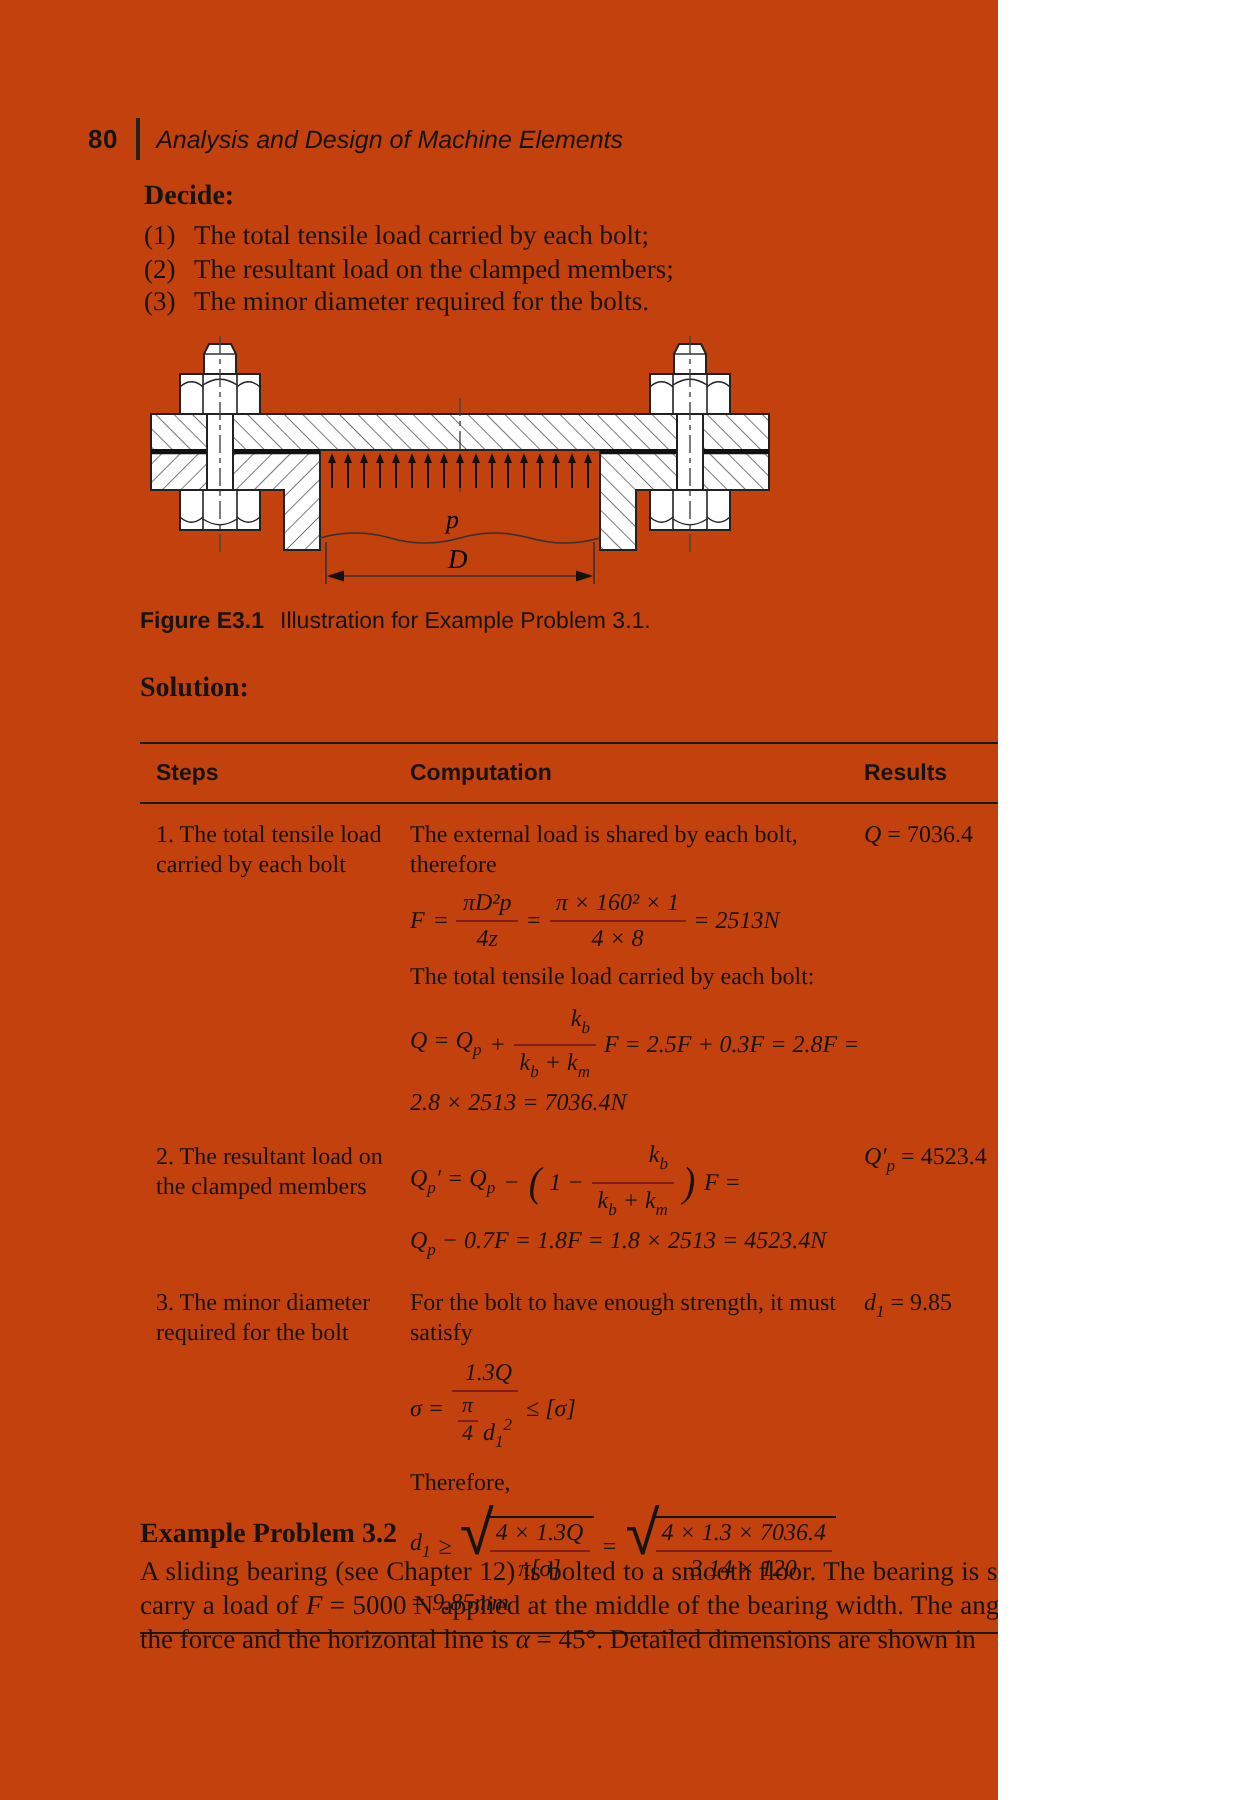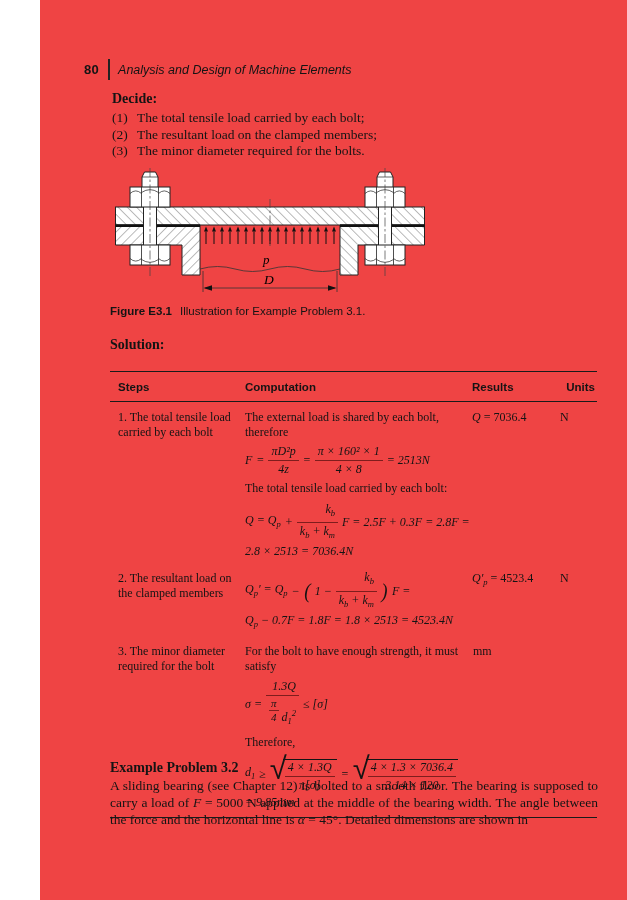--- a/index.html
+++ b/index.html
@@ -1,17 +1,17 @@
 <!DOCTYPE html>
 <html><head>
 <meta charset="utf-8">
 <style>
   html,body{margin:0;padding:0;background:#ffffff;}
-  .page{position:relative;width:587px;height:900px;background:#ef4444;overflow:hidden;
-        font-family:"Liberation Serif",serif;color:#141414;margin-left:40px;}
+  .page{position:relative;width:499px;height:900px;background:#c2410c;overflow:hidden;
+        font-family:"Liberation Serif",serif;color:#141414;}
 
   
   .runhead{position:absolute;left:44px;top:59px;display:flex;align-items:center;
            font-family:"Liberation Sans",sans-serif;}
   .pagenum{font-weight:bold;font-size:13px;letter-spacing:.3px;}
   .runbar{width:2px;height:21px;background:#222;margin:0 8px 0 9px;}
   .runtitle{font-style:italic;font-size:12.5px;}
 
   
   .decide{position:absolute;left:72px;top:91px;width:480px;font-size:13.5px;line-height:16.3px;}
@@ -311,20 +311,23 @@
               <span class="rc">
                 <span class="fr">
                   <span class="fn">4 × 1.3 × 7036.4</span>
                   <span class="fd">3.14 × 120</span>
                 </span>
               </span>
             </span>
           </div>
           <div class="fl2">= 9.85mm</div>
         </div>
+        <div class="cell-res">
+          <span class="it">d</span><sub class="it">1</sub><span> = 9.85</span>
+        </div>
         <div class="cell-unit">mm</div>
       </div>
 
     </div>
   </div>
 
   <div class="example">
     <div class="example-h">Example Problem 3.2</div>
     <div class="example-p">
       <span>A sliding bearing (see Chapter 12) is bolted to a smooth floor. The bearing is supposed to carry a load of </span><span class="it">F</span><span> = 5000 N applied at the middle of the bearing width. The angle between the force and the horizontal line is </span><span class="it">α</span><span> = 45°. Detailed dimensions are shown in</span>

